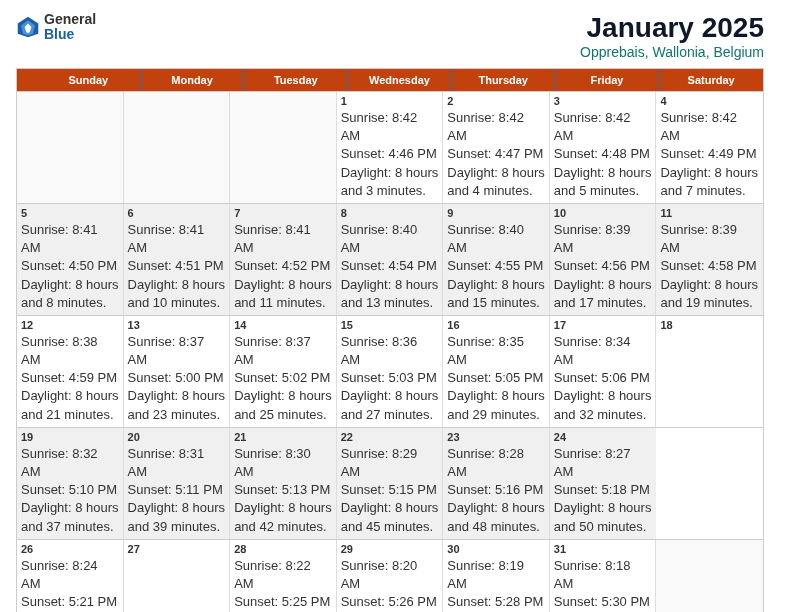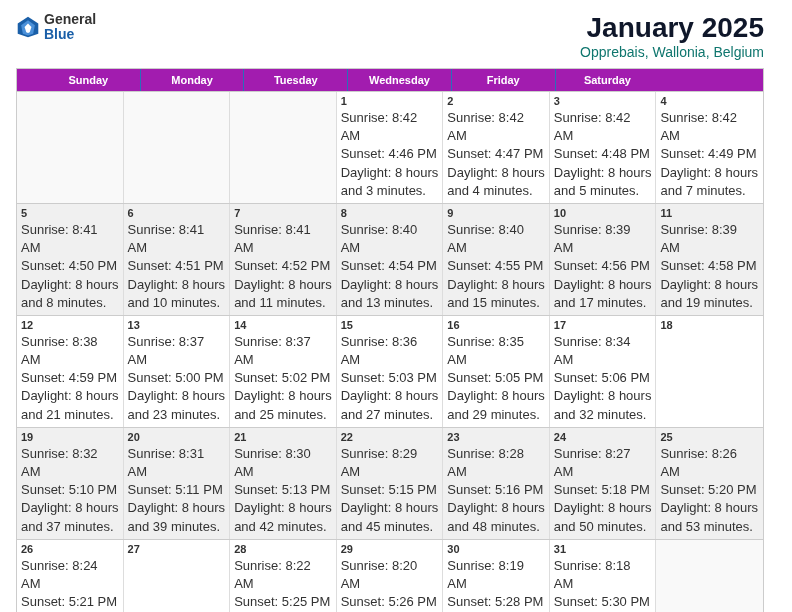--- a/index.html
+++ b/index.html
@@ -62,21 +62,21 @@
     }
     .calendar {
       flex: 1;
       display: flex;
       flex-direction: column;
       border: 1px solid #ccc;
     }
     .cal-header-row {
       display: grid;
       grid-template-columns: repeat(7, 1fr);
-      background: #a21caf;
+      background: #c2410c;
       padding-left: 20px;
     }
     .cal-header-cell {
       color: #fff;
       font-size: 11px;
       font-weight: bold;
       text-align: center;
       padding: 5px 2px;
       border-right: 1px solid #2a6fb8;
     }
@@ -136,20 +136,21 @@
       <h2>Opprebais, Wallonia, Belgium</h2>
     </div>
   </div>
 
   <div class="calendar">
     <div class="cal-header-row">
       <div class="cal-header-cell">Sunday</div>
       <div class="cal-header-cell">Monday</div>
       <div class="cal-header-cell">Tuesday</div>
       <div class="cal-header-cell">Wednesday</div>
+      <div class="cal-header-cell">Thursday</div>
       <div class="cal-header-cell">Friday</div>
       <div class="cal-header-cell">Saturday</div>
     </div>
     <div class="cal-body" id="cal-body">
     <div class="cal-week">
           <div class="cal-cell empty"></div>
           <div class="cal-cell empty"></div>
           <div class="cal-cell empty"></div>
           <div class="cal-cell">
             <div class="day-number">1</div>
@@ -291,26 +292,20 @@
             <div class="cell-info" style="white-space: pre-line;">Sunrise: 8:28 AM
 Sunset: 5:16 PM
 Daylight: 8 hours and 48 minutes.</div>
           </div>
           <div class="cal-cell shaded">
             <div class="day-number">24</div>
             <div class="cell-info" style="white-space: pre-line;">Sunrise: 8:27 AM
 Sunset: 5:18 PM
 Daylight: 8 hours and 50 minutes.</div>
           </div>
-          <div class="cal-cell shaded">
-            <div class="day-number">25</div>
-            <div class="cell-info" style="white-space: pre-line;">Sunrise: 8:26 AM
-Sunset: 5:20 PM
-Daylight: 8 hours and 53 minutes.</div>
-          </div>
         </div>
         <div class="cal-week">
           <div class="cal-cell">
             <div class="day-number">26</div>
             <div class="cell-info" style="white-space: pre-line;">Sunrise: 8:24 AM
 Sunset: 5:21 PM
 Daylight: 8 hours and 56 minutes.</div>
           </div>
           <div class="cal-cell">
             <div class="day-number">27</div>

